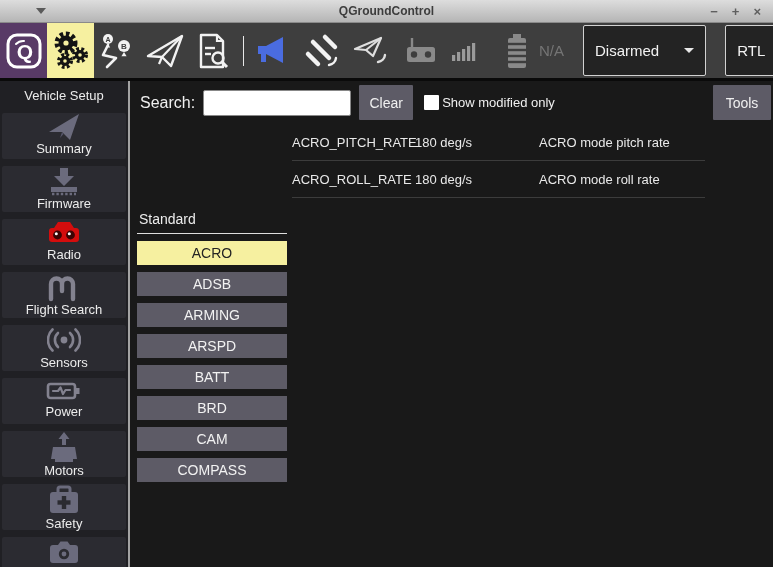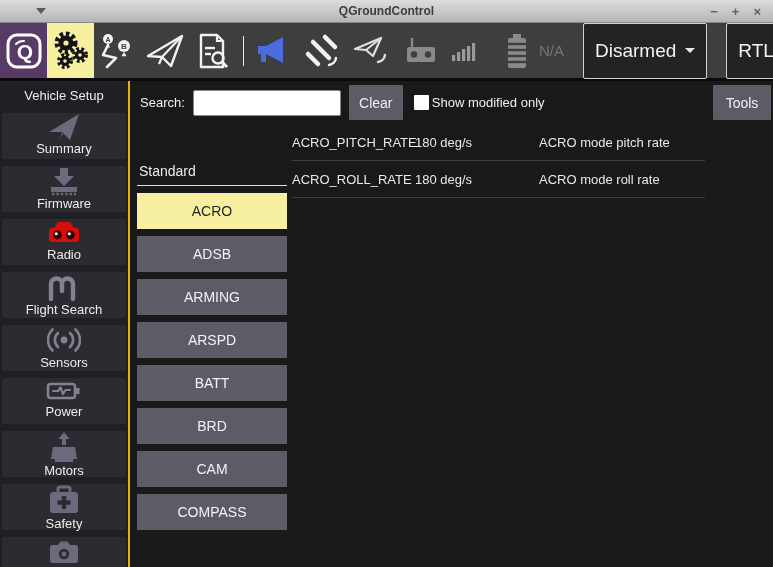--- a/index.html
+++ b/index.html
@@ -25,60 +25,60 @@
     height:55px;background:#3e3e3e;display:flex;align-items:stretch;
     border-bottom:3px solid #0a0a0a;
   }
   .view-btn{width:47px;display:flex;align-items:center;justify-content:center;flex:none;}
   .view-btn.brand{background:#583a66;}
   .view-btn.selected{background:#f6f0a0;}
   .tool-sep{width:1px;height:30px;background:#e8e8e8;align-self:center;margin:0 11px 0 8px;flex:none;}
   .status-group{display:flex;align-items:center;gap:13px;}
   .na-text{color:#757575;font-size:15px;margin-left:-4px;}
   .drop{
-    display:flex;align-items:center;gap:9px;border:1px solid #d2d2d2;border-radius:2px;
-    background:#232323;color:#f2f2f2;font-size:19px;padding:16px 11px;margin-left:6px;cursor:default;
+    display:flex;align-items:center;gap:25px;border:1px solid #d2d2d2;border-radius:2px;
+    background:#232323;color:#f2f2f2;font-size:15px;padding:16px 11px;margin-left:6px;cursor:default;
   }
   .caret{width:0;height:0;border-left:5px solid transparent;border-right:5px solid transparent;
     border-top:5px solid #e8e8e8;}
   
   .content{display:flex;height:487px;}
   .sidebar{
-    width:130px;flex:none;background:#202024;border-right:2px solid #eab308;
+    width:130px;flex:none;background:#202024;border-right:2px solid #a3a3a3;
     box-sizing:border-box;padding-top:7px;overflow:hidden;
   }
   .sidebar-title{text-align:center;color:#ececec;font-size:13px;margin-bottom:10px;}
   .side-item{
     width:124px;height:46px;background:#2b2b31;border-radius:2px;
     margin:0 0 7px 2px;display:flex;align-items:center;cursor:default;flex-direction:column;
   }
   .side-item .icn{width:48px;flex:none;display:flex;justify-content:center;align-items:center;}
   .side-item .lbl{color:#ececec;font-size:13px;}
   .main{flex:1;display:flex;flex-direction:column;background:#191919;min-width:0;}
   
   .filter-bar{height:43px;flex:none;display:flex;align-items:center;padding-left:10px;}
-  .search-label{color:#f0f0f0;font-size:13px;}
+  .search-label{color:#f0f0f0;font-size:16px;}
   .search-input{
     width:138px;height:24px;margin:0 8px;border:1px solid #888;border-radius:2px;
     background:#ffffff;font-size:13px;padding:0 4px;box-sizing:content-box;outline:none;
   }
   .btn-gray{
     background:#5d5b66;color:#f0f0f0;font-size:14px;border:none;border-radius:1px;
     display:flex;align-items:center;justify-content:center;cursor:default;
   }
   .clear-btn{width:54px;height:35px;margin-right:11px;}
   .checkbox{width:15px;height:15px;background:#ffffff;border-radius:1px;flex:none;}
   .check-label{color:#f0f0f0;font-size:13px;margin-left:3px;}
   .tools-btn{width:58px;height:35px;margin-left:auto;margin-right:2px;}
   
   .body{flex:1;display:flex;padding-left:7px;min-height:0;}
   .categories{width:150px;flex:none;display:flex;flex-direction:column;overflow:hidden;justify-content:center;}
   .cat-header{color:#ececec;font-size:14px;padding:8px 0 6px 2px;
     border-bottom:1px solid #dedede;margin-bottom:7px;}
-  .cat-btn{height:36px;flex:none;margin-bottom:7px;background:#5d5b66;color:#f2f2f2;
+  .cat-btn{height:24px;flex:none;margin-bottom:7px;background:#5d5b66;color:#f2f2f2;
     font-size:14px;display:flex;align-items:center;justify-content:center;cursor:default;}
   .cat-btn.selected{background:#f6f0a0;color:#242424;}
   .param-table{width:413px;margin-left:5px;}
   .param-row{height:36px;display:flex;align-items:center;
     border-bottom:1px solid #3c3c3c;color:#e9e9e9;font-size:13px;cursor:default;}
   .p-name{width:123px;flex:none;}
   .p-value{width:124px;flex:none;}
   .p-desc{flex:1;white-space:nowrap;}
   svg{display:block;}
 </style>

